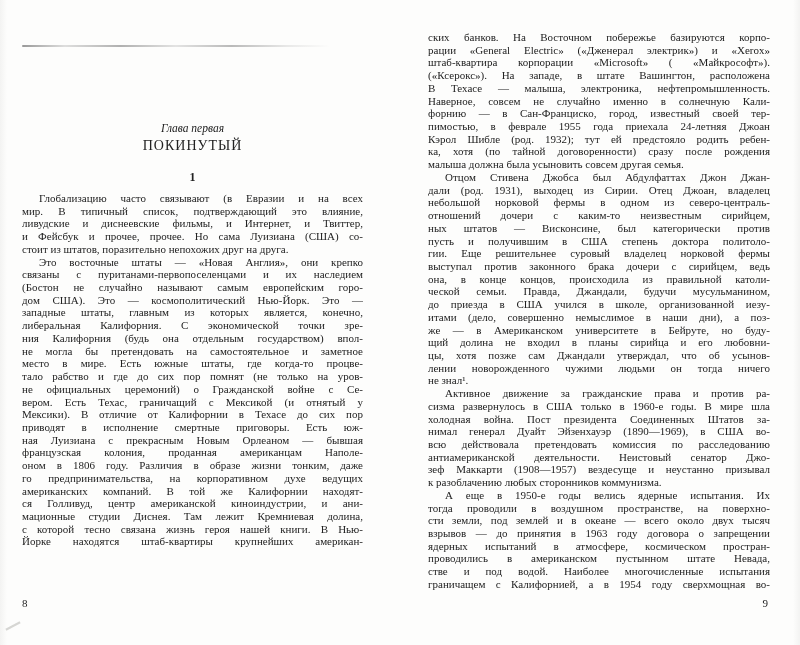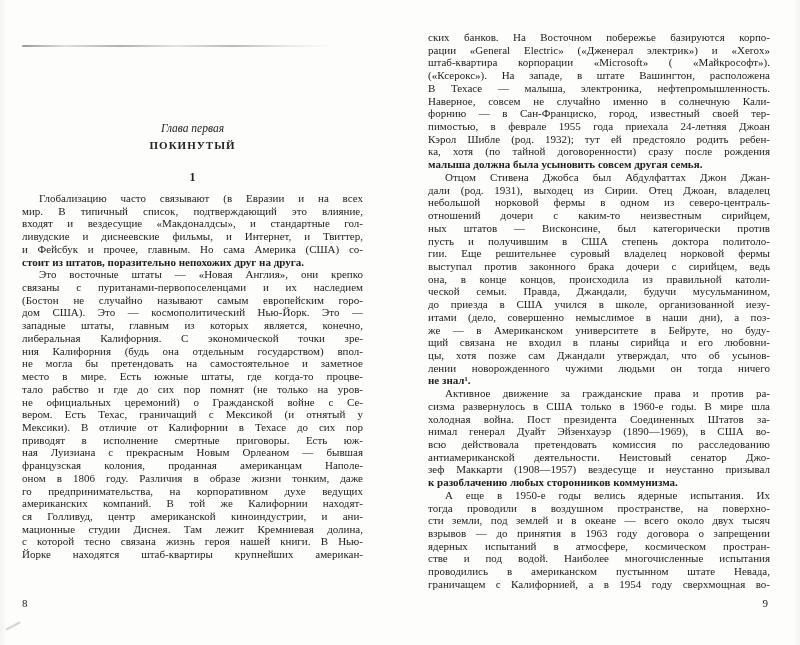--- a/index.html
+++ b/index.html
@@ -26,37 +26,37 @@
       rgba(160,160,160,.28) 50%, rgba(130,130,130,.55) 68%, rgba(170,170,170,.25) 86%,
       rgba(200,200,200,0));
   }
   .artifact-scratch {
     position: absolute; left: 5px; top: 625px; width: 16px; height: 2px;
     background: #ccccc8; transform: rotate(-28deg); opacity: .8;
   }
 
   .heading { position: absolute; top: 121px; left: 0; right: 0; text-align: center; }
   .chapter-label  { font-style: italic; font-size: 11.5px; line-height: 14px; }
-  .chapter-title  { font-weight: bold; font-size: 11px; line-height: 17px; letter-spacing: 1px; margin-top: 2px; }
+  .chapter-title  { font-weight: normal; font-size: 14px; line-height: 17px; letter-spacing: 1px; margin-top: 2px; }
   .section-number { font-weight: bold; font-size: 12px; margin-top: 16px; }
 
   .text-block { position: absolute; left: 0; right: 0; }
   .page-left  .text-block { top: 192px; }
   .page-right .text-block { top: 31px; }
 
   .bl {
     font-size: 11px;
     line-height: 12.72px;
     height: 12.72px;
     overflow: hidden;
     text-align: justify;
     text-align-last: justify;
   }
   .bl.first { text-indent: 17px; }
-  .bl.end   { text-align-last: left; font-weight: bold; }
+  .bl.end   { text-align-last: left; }
 
   .page-number { position: absolute; top: 597px; font-size: 11px; }
   .page-number.pn-left  { left: 0; }
   .page-number.pn-right { right: 2px; text-align: right; }
 </style>
 </head>
 <body>
 
 <div>
 
@@ -68,23 +68,22 @@
 
     <div class="heading">
       <div class="chapter-label">Глава первая</div>
       <div class="chapter-title">ПОКИНУТЫЙ</div>
       <div class="section-number">1</div>
     </div>
 
     <div class="text-block" id="left-lines">
         <div class="bl first">Глобализацию часто связывают (в Евразии и на всех</div>
         <div class="bl">мир. В типичный список, подтверждающий это влияние,</div>
-        <div class="bl">входят и вездесущие «Макдоналдсы», и стандартные гол-</div>
         <div class="bl">ливудские и диснеевские фильмы, и Интернет, и Твиттер,</div>
-        <div class="bl">и Фейсбук и прочее, главным. Но сама Америка (США) со-</div>
+        <div class="bl">и Фейсбук и прочее, прочее. Но сама Луизиана (США) со-</div>
         <div class="bl end">стоит из штатов, поразительно непохожих друг на друга.</div>
         <div class="bl first">Это восточные штаты — «Новая Англия», они крепко</div>
         <div class="bl">связаны с пуританами-первопоселенцами и их наследием</div>
         <div class="bl">(Бостон не случайно называют самым европейским горо-</div>
         <div class="bl">дом США). Это — космополитический Нью-Йорк. Это —</div>
         <div class="bl">западные штаты, главным из которых является, конечно,</div>
         <div class="bl">либеральная Калифорния. С экономической точки зре-</div>
         <div class="bl">ния Калифорния (будь она отдельным государством) впол-</div>
         <div class="bl">не могла бы претендовать на самостоятельное и заметное</div>
         <div class="bl">место в мире. Есть южные штаты, где когда-то процве-</div>
@@ -126,39 +125,39 @@
         <div class="bl">отношений дочери с каким-то неизвестным сирийцем,</div>
         <div class="bl">ных штатов — Висконсине, был категорически против</div>
         <div class="bl">пусть и получившим в США степень доктора политоло-</div>
         <div class="bl">гии. Еще решительнее суровый владелец норковой фермы</div>
         <div class="bl">выступал против законного брака дочери с сирийцем, ведь</div>
         <div class="bl">она, в конце концов, происходила из правильной католи-</div>
         <div class="bl">ческой семьи. Правда, Джандали, будучи мусульманином,</div>
         <div class="bl">до приезда в США учился в школе, организованной иезу-</div>
         <div class="bl">итами (дело, совершенно немыслимое в наши дни), а поз-</div>
         <div class="bl">же — в Американском университете в Бейруте, но буду-</div>
-        <div class="bl">щий связана не входил в планы сирийца и его любовни-</div>
+        <div class="bl">щий долина не входил в планы сирийца и его любовни-</div>
         <div class="bl">цы, хотя позже сам Джандали утверждал, что об усынов-</div>
         <div class="bl">лении новорожденного чужими людьми он тогда ничего</div>
         <div class="bl end">не знал¹.</div>
         <div class="bl first">Активное движение за гражданские права и против ра-</div>
         <div class="bl">сизма развернулось в США только в 1960-е годы. В мире шла</div>
         <div class="bl">холодная война. Пост президента Соединенных Штатов за-</div>
         <div class="bl">нимал генерал Дуайт Эйзенхауэр (1890—1969), в США во-</div>
         <div class="bl">всю действовала претендовать комиссия по расследованию</div>
         <div class="bl">антиамериканской деятельности. Неистовый сенатор Джо-</div>
         <div class="bl">зеф Маккарти (1908—1957) вездесуще и неустанно призывал</div>
         <div class="bl end">к разоблачению любых сторонников коммунизма.</div>
         <div class="bl first">А еще в 1950-е годы велись ядерные испытания. Их</div>
         <div class="bl">тогда проводили в воздушном пространстве, на поверхно-</div>
         <div class="bl">сти земли, под землей и в океане — всего около двух тысяч</div>
         <div class="bl">взрывов — до принятия в 1963 году договора о запрещении</div>
         <div class="bl">ядерных испытаний в атмосфере, космическом простран-</div>
+        <div class="bl">проводились в американском пустынном штате Невада,</div>
         <div class="bl">стве и под водой. Наиболее многочисленные испытания</div>
-        <div class="bl">проводились в американском пустынном штате Невада,</div>
         <div class="bl">граничащем с Калифорнией, а в 1954 году сверхмощная во-</div>
       </div>
 
     <div class="page-number pn-right">9</div>
   </div>
 
   <div class="artifact-scratch"></div>
 
 </div>
 

